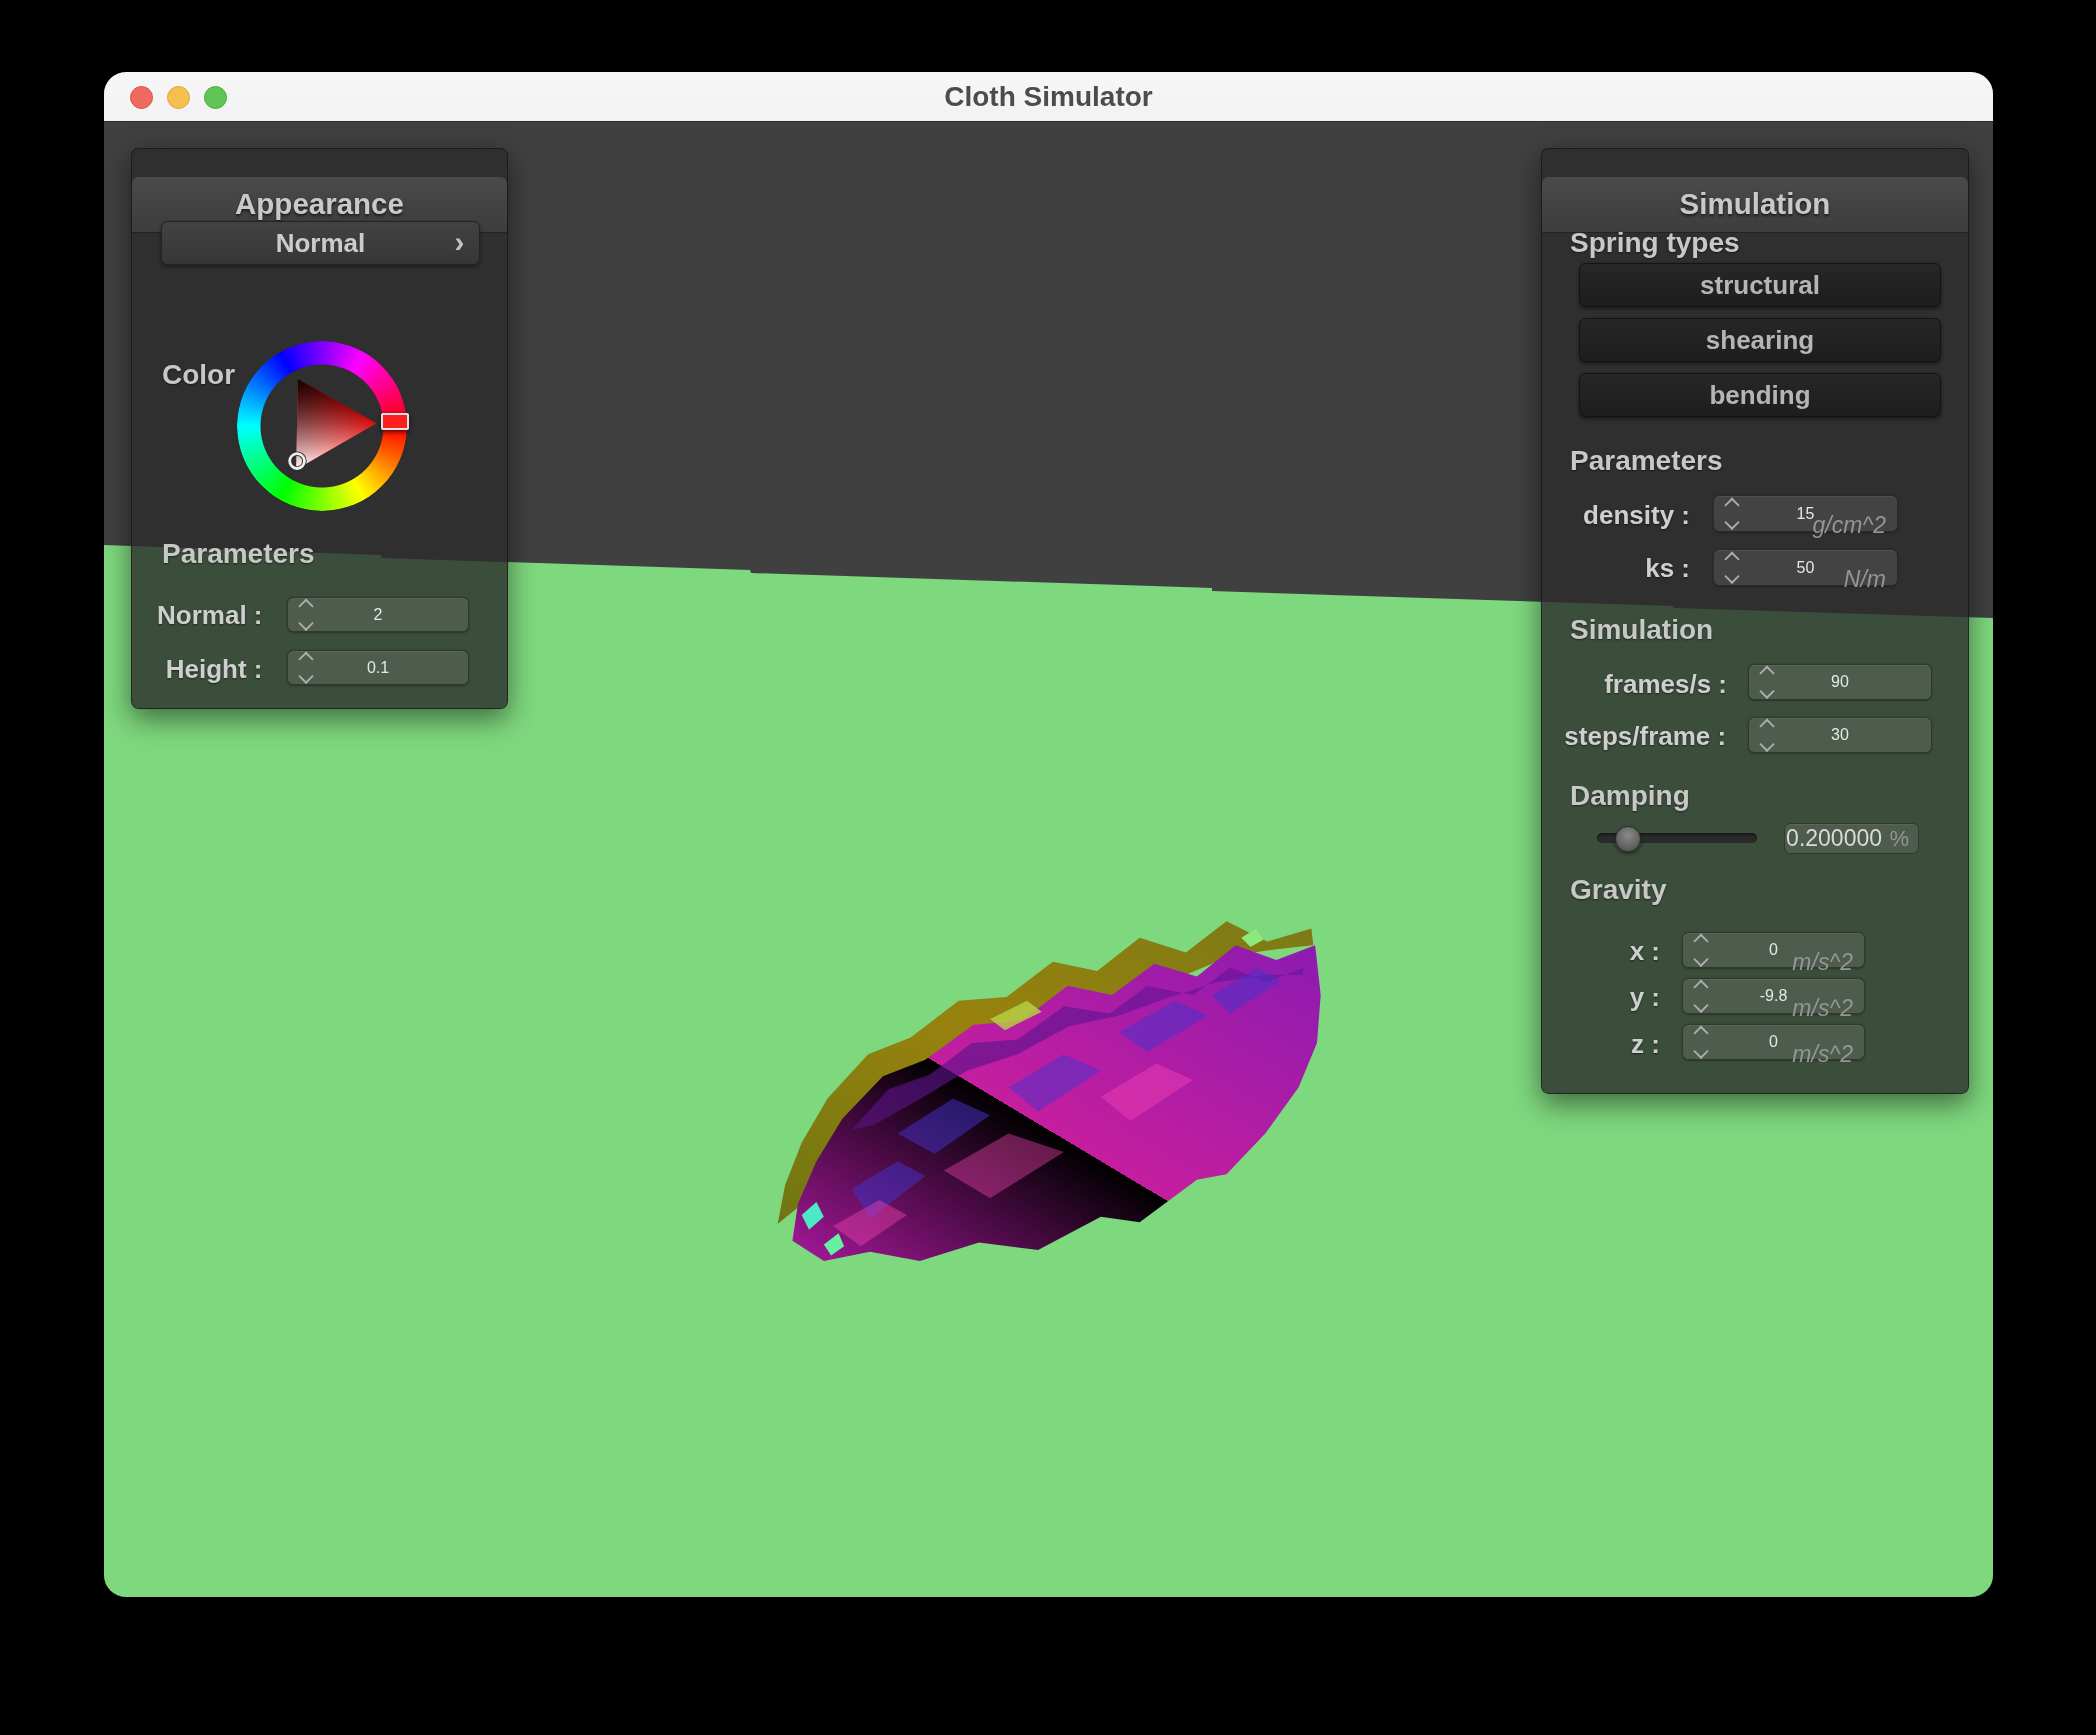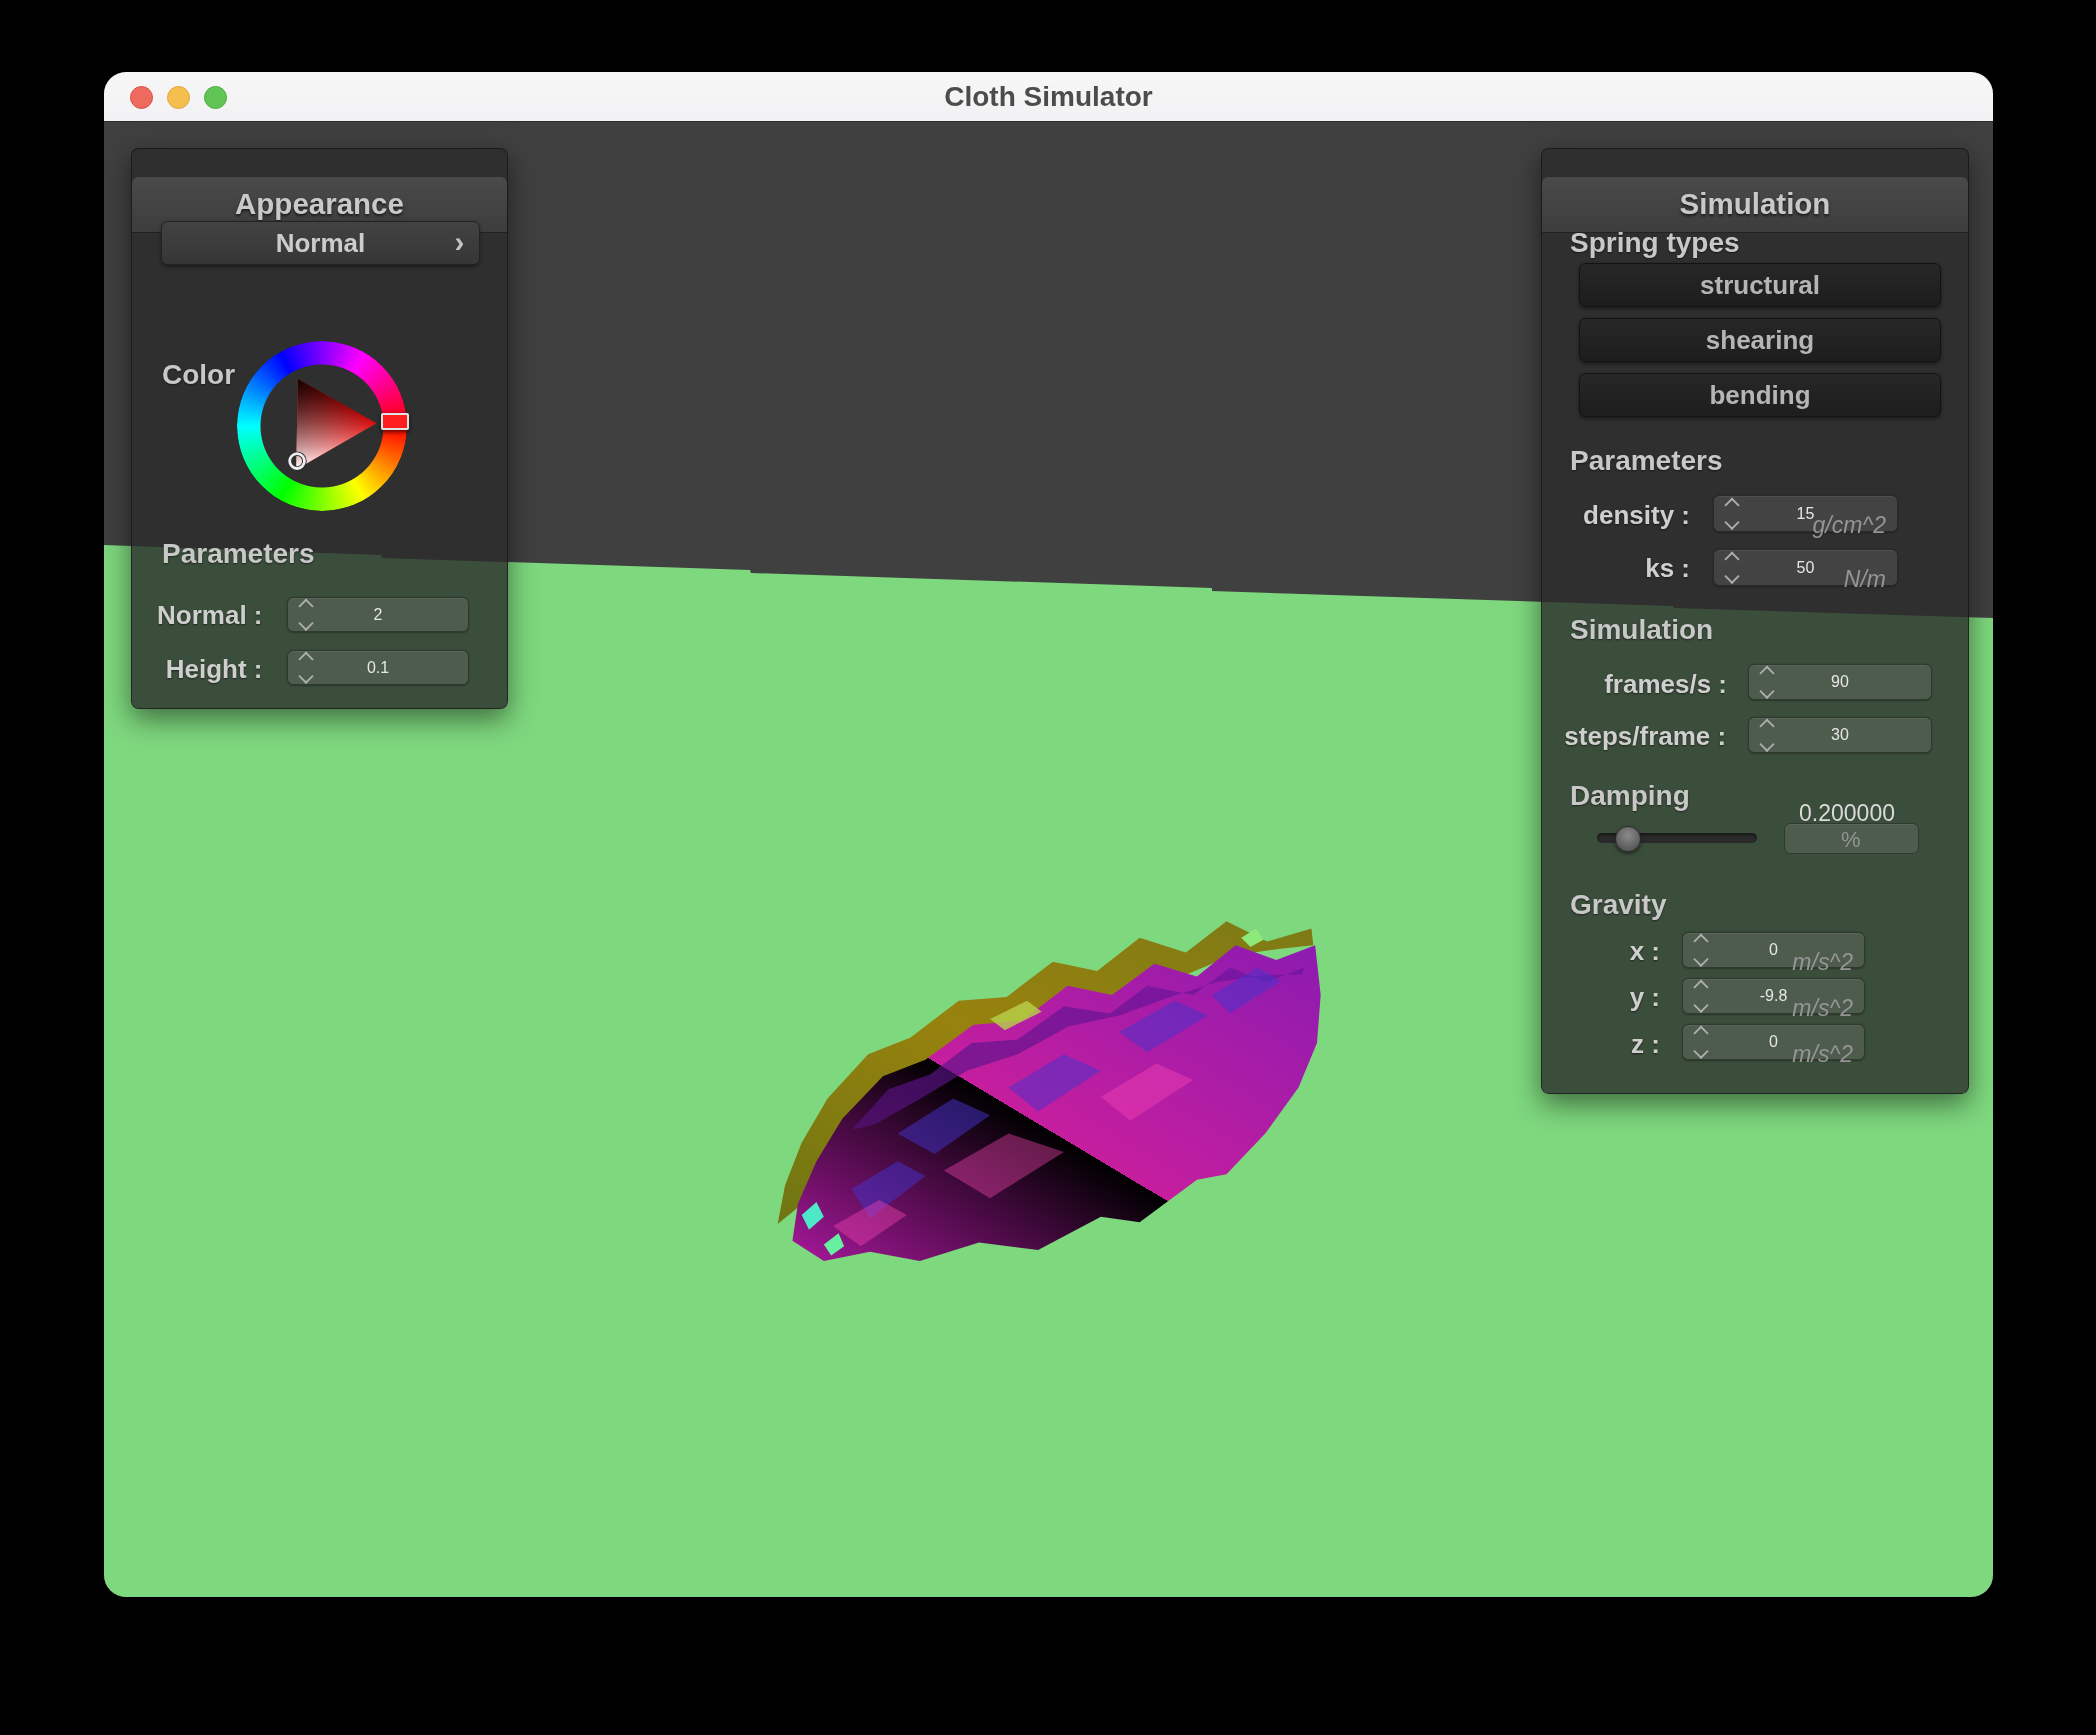--- a/index.html
+++ b/index.html
@@ -112,21 +112,21 @@
   }
   .slider .knob{
     position:absolute;top:0;width:24px;height:24px;border-radius:50%;
     background:radial-gradient(circle at 50% 35%,#8a8a8a,#5c5c5c 70%);
     border:1.8px solid #2e2e2e;box-shadow:0 1.8px 3.7px rgba(0,0,0,.5);
   }
   .value-box{
     position:absolute;border-radius:6.5px;background:rgba(158,158,158,.18);
     border:0.9px solid rgba(0,0,0,.38);box-shadow:inset 0 0.9px 0 rgba(255,255,255,.07);
     display:flex;align-items:center;justify-content:flex-end;padding-right:9px;box-sizing:border-box;
-    font-size:23px;color:#dadada;flex-direction:column;
+    font-size:23px;color:#dadada;
   }
   .value-box .unit{margin-left:7.4px;color:#959595;font-size:22px;}
 </style>
 </head>
 <body>
 
 <div class="window">
 
   <div class="scene">
     <div class="ground"></div>
@@ -290,21 +290,21 @@
     <div class="section-label" style="left:28px;top:631px;">Damping</div>
     <div class="slider">
       <div class="track"></div>
       <div class="knob" style="left:calc(19% - 12px);"></div>
     </div>
     <div class="value-box" style="left:242px;top:674px;width:135px;height:31px;">
       <span>0.200000</span>
       <span class="unit">%</span>
     </div>
 
-    <div class="section-label" style="left:28px;top:740px;">Gravity</div>
+    <div class="section-label" style="left:28px;top:725px;">Gravity</div>
 
     <div class="row-label" style="left:28px;top:787px;width:90px;">x :</div>
     <div class="spin" style="left:140px;top:783px;width:181px;height:34px;">
       <span class="chevs">
           <span class="chev up"></span>
           <span class="chev down"></span>
         </span>
       <span class="val">0</span>
       <span class="unit">m/s^2</span>
     </div>

